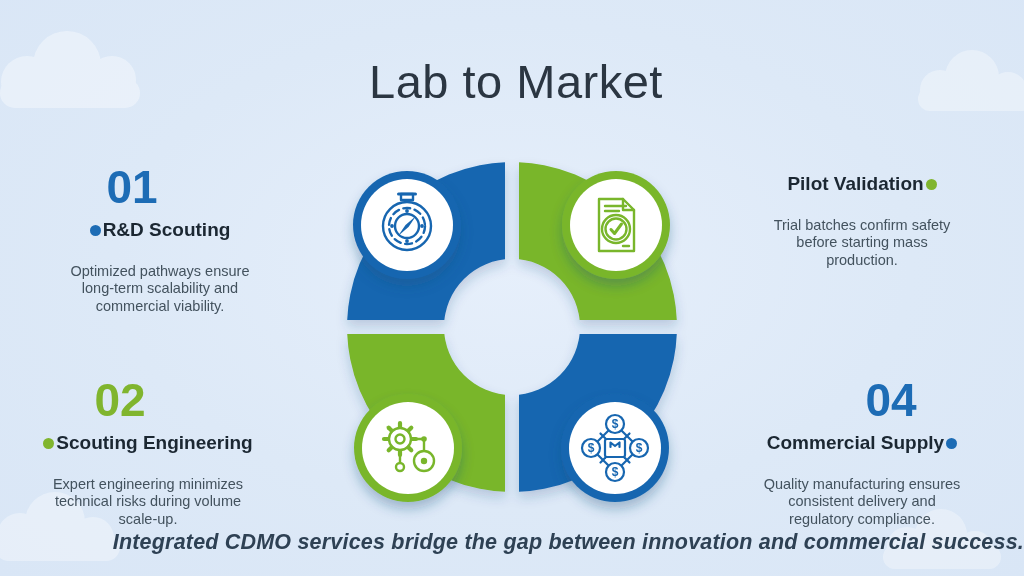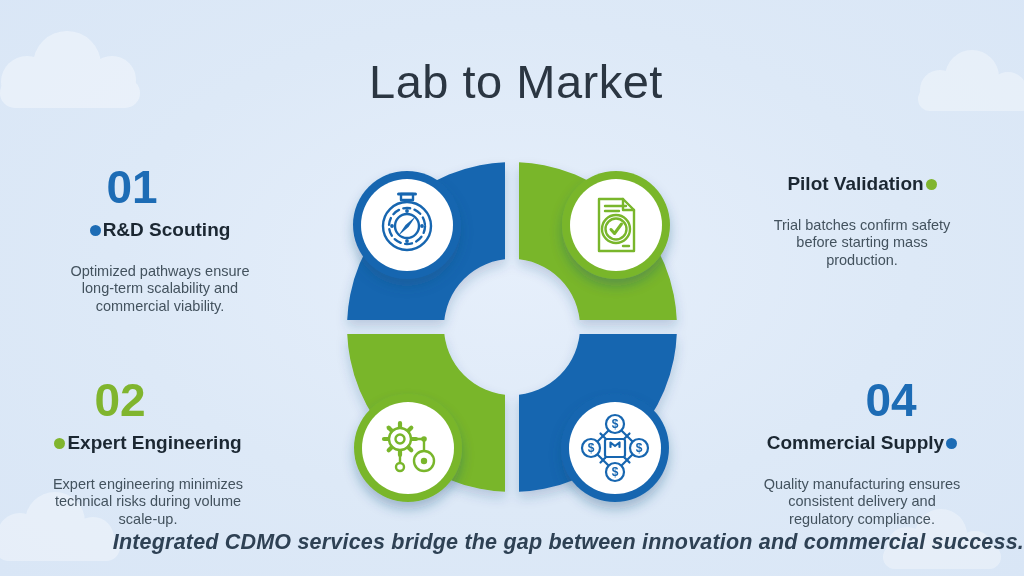--- a/index.html
+++ b/index.html
@@ -85,21 +85,21 @@
       <div>Optimized pathways ensure</div>
       <div>long-term scalability and</div>
       <div>commercial viability.</div>
     </div>
   </div>
 
   <div class="section left s2">
     <div class="num green">02</div>
     <div class="label-row">
       <span class="bullet green"></span>
-      <span class="label">Expert Engineering</span>
+      <span class="label">Scouting Engineering</span>
     </div>
     <div class="desc">
       <div>Expert engineering minimizes</div>
       <div>technical risks during volume</div>
       <div>scale-up.</div>
     </div>
   </div>
 
   <div class="section right s3">
     <div class="label-row">

